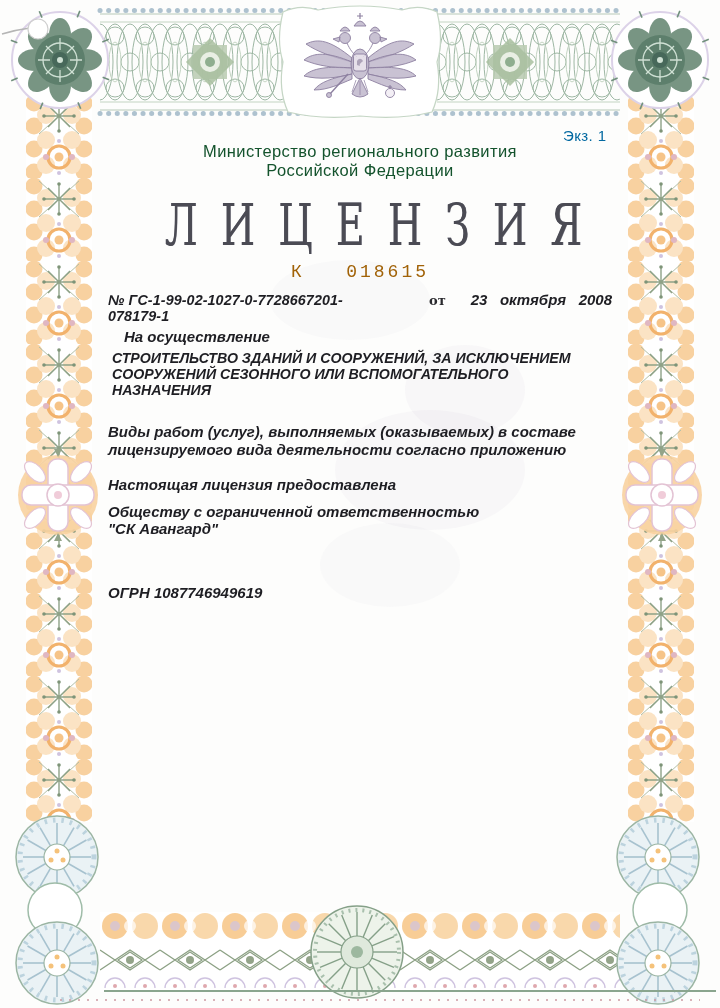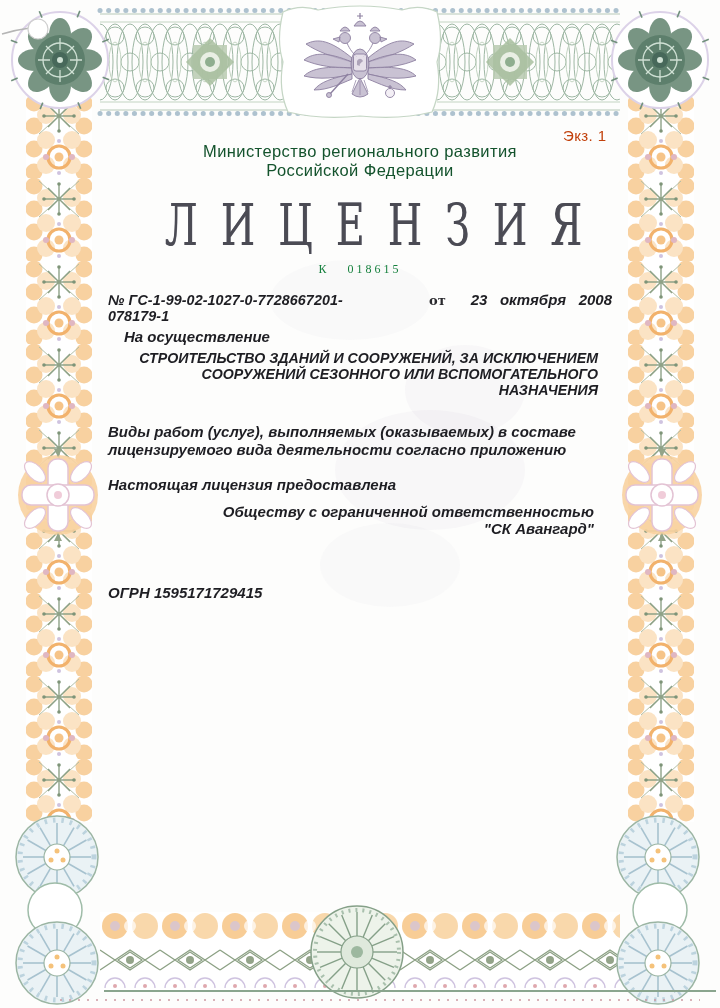--- a/index.html
+++ b/index.html
@@ -6,33 +6,33 @@
   body{
     width:720px;height:1008px;position:relative;overflow:hidden;
     background:#fdfdfc;
     font-family:"Liberation Sans",sans-serif;
     -webkit-font-smoothing:antialiased;
   }
   svg.frame{position:absolute;left:0;top:0;}
   .doc-text{position:absolute;color:#1e1e23;}
   .bi{font-weight:bold;font-style:italic;}
   .pre{white-space:pre;}
-  .center{text-align:right;}
-  .copy-label{top:127px;left:563px;font-size:15px;color:#c2410c;letter-spacing:0.4px;}
+  .center{text-align:left;}
+  .copy-label{top:127px;left:563px;font-size:15px;color:#0369a1;letter-spacing:0.4px;}
   .ministry{top:142px;left:0;width:720px;text-align:center;font-size:16.5px;line-height:19px;color:#14532d;letter-spacing:0.4px;}
   .title{
     top:197px;left:13px;width:720px;text-align:center;
     font-family:"DejaVu Serif",serif;font-size:58px;font-weight:500;
     color:#4b4b54;letter-spacing:34px;line-height:56px;
     transform:translateX(12px) scaleX(0.68);transform-origin:50% 50%;
     text-shadow:0.6px 0 0 #8e8e98, -0.6px 0 0 #ffffff;
   }
   .serial{
     top:262px;left:0;width:720px;text-align:center;
-    font-family:Liberation Serif, serif;font-size:12px;color:#15803d;
+    font-family:Liberation Mono, monospace;font-size:18px;color:#a16207;
     letter-spacing:3px;
   }
   .license-row{
     top:291px;left:108px;width:504px;display:flex;justify-content:space-between;align-items:baseline;gap:44px;
   }
   .license-row .num{font-size:14.3px;letter-spacing:0.1px;}
   .date-wrap{display:flex;align-items:baseline;gap:13px;}
   .date-prefix{font-family:"DejaVu Serif",serif;font-weight:bold;font-style:normal;font-size:13px;color:#2a2a2e;margin-left:26px;}
   .date-val{font-size:15px;margin-left:12px;}
   .purpose-label{top:328px;left:124px;font-size:15px;}
@@ -352,13 +352,13 @@
   <div>лицензируемого вида деятельности согласно приложению</div>
 </div>
 
 <div class="doc-text bi granted-label">Настоящая лицензия предоставлена</div>
 
 <div class="doc-text bi grantee center">
   <div>Обществу с ограниченной ответственностью</div>
   <div>"СК Авангард"</div>
 </div>
 
-<div class="doc-text bi ogrn">ОГРН 1595171729415</div>
+<div class="doc-text bi ogrn">ОГРН 1087746949619</div>
 
 </body></html>

